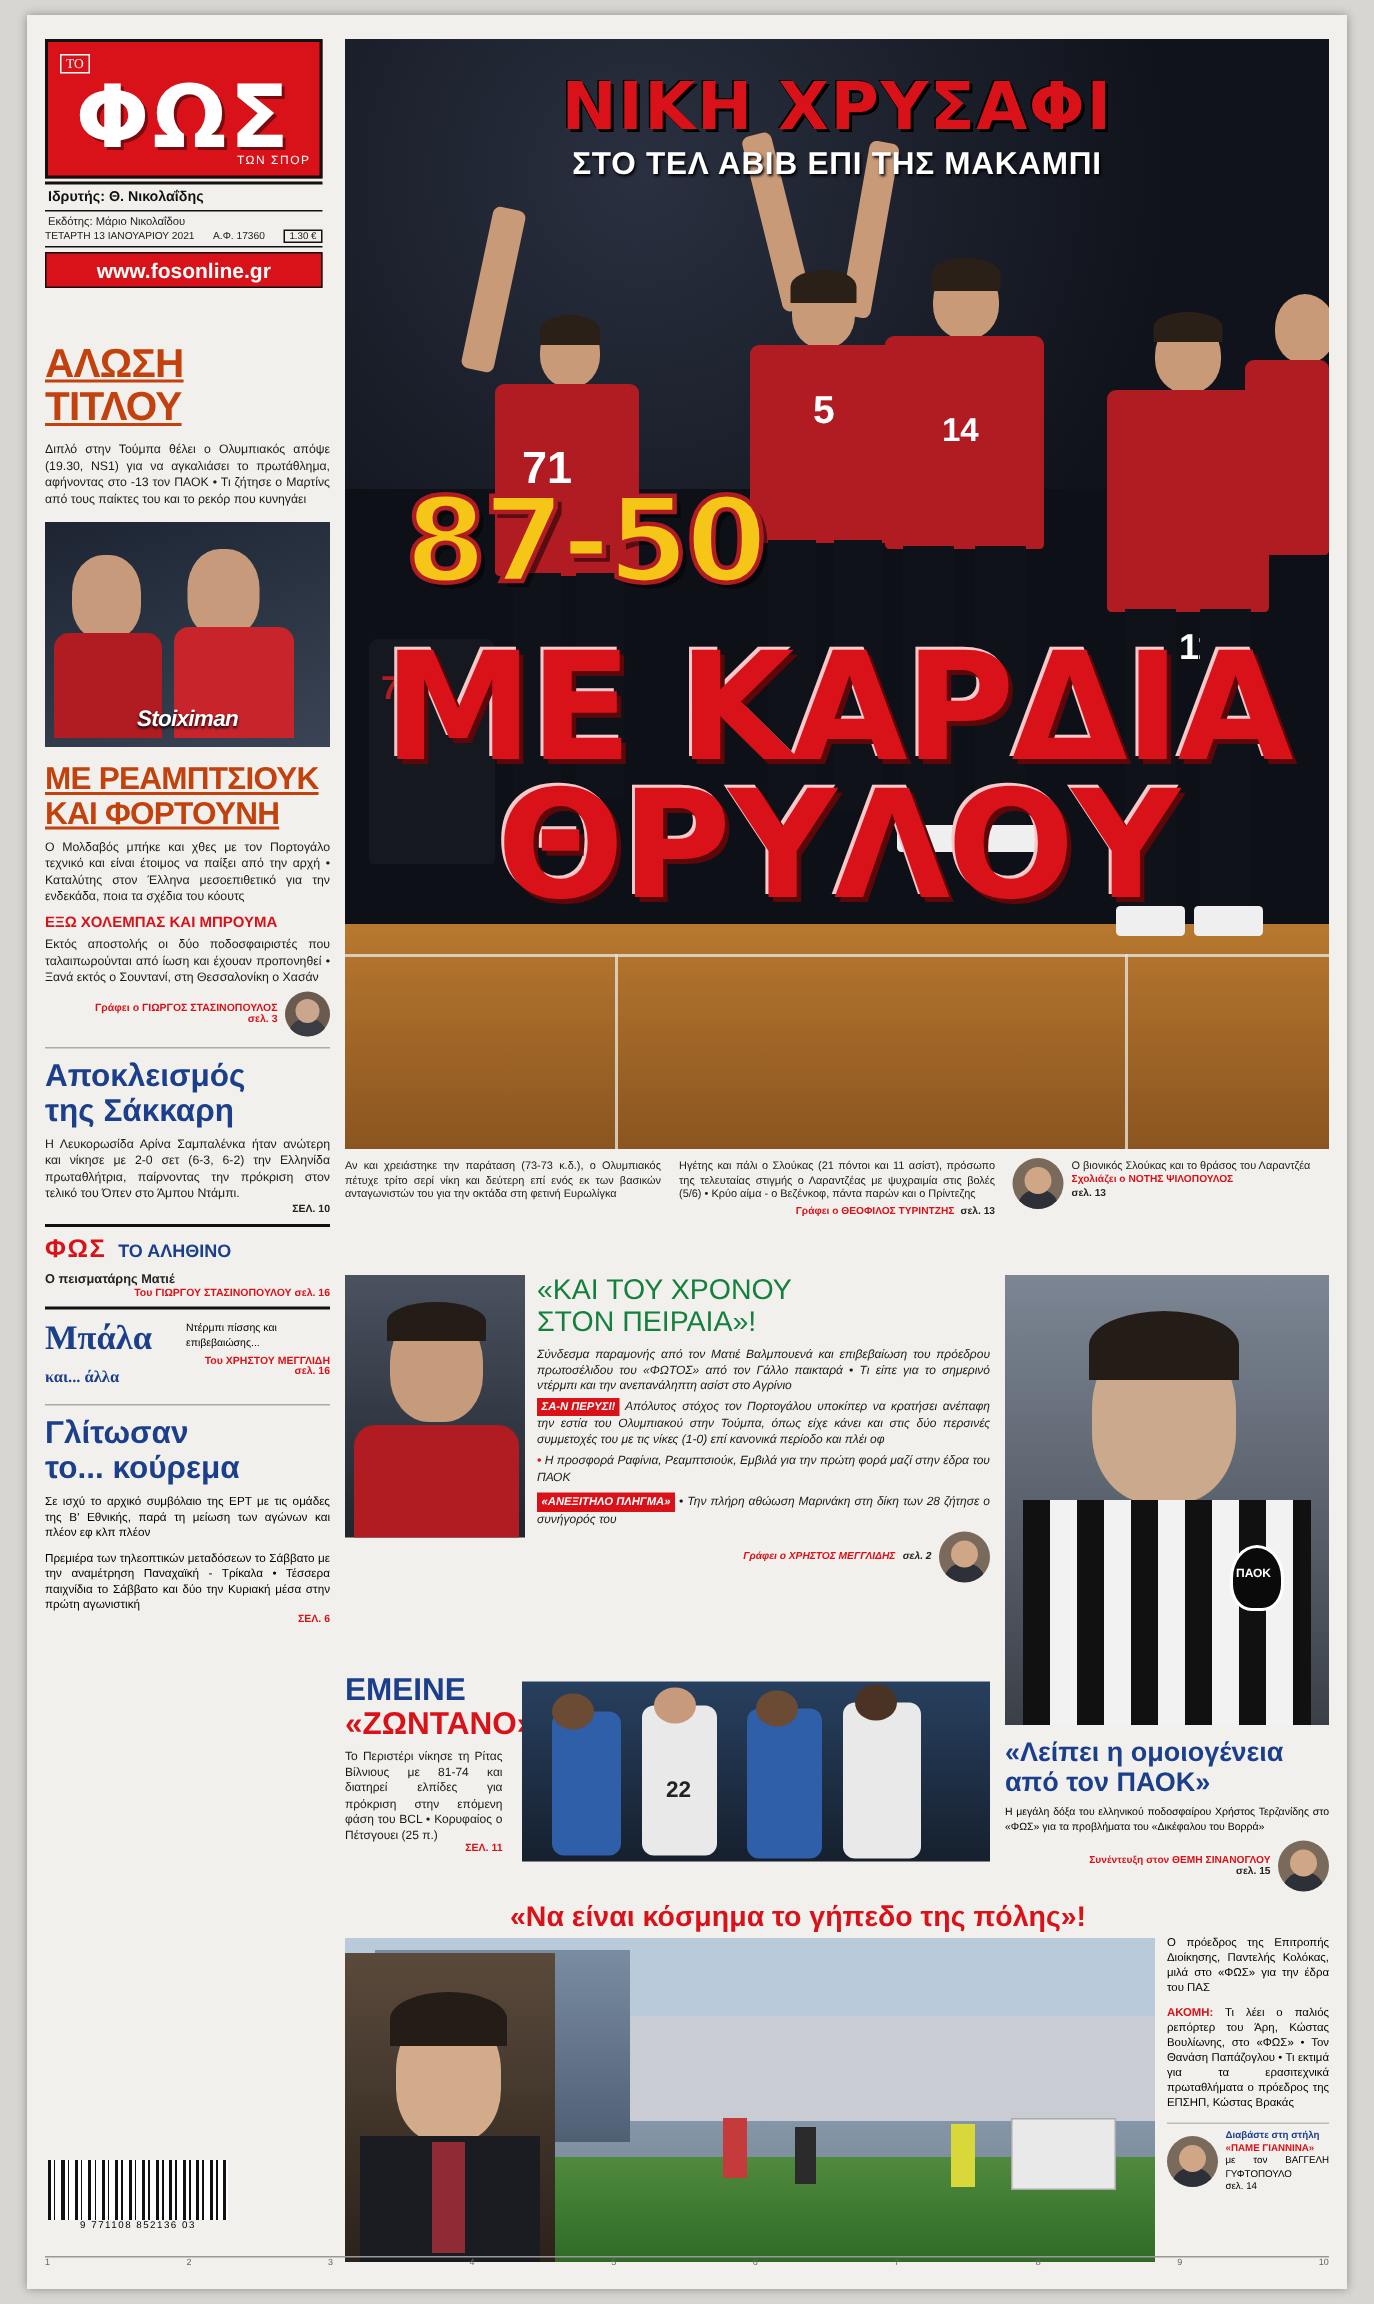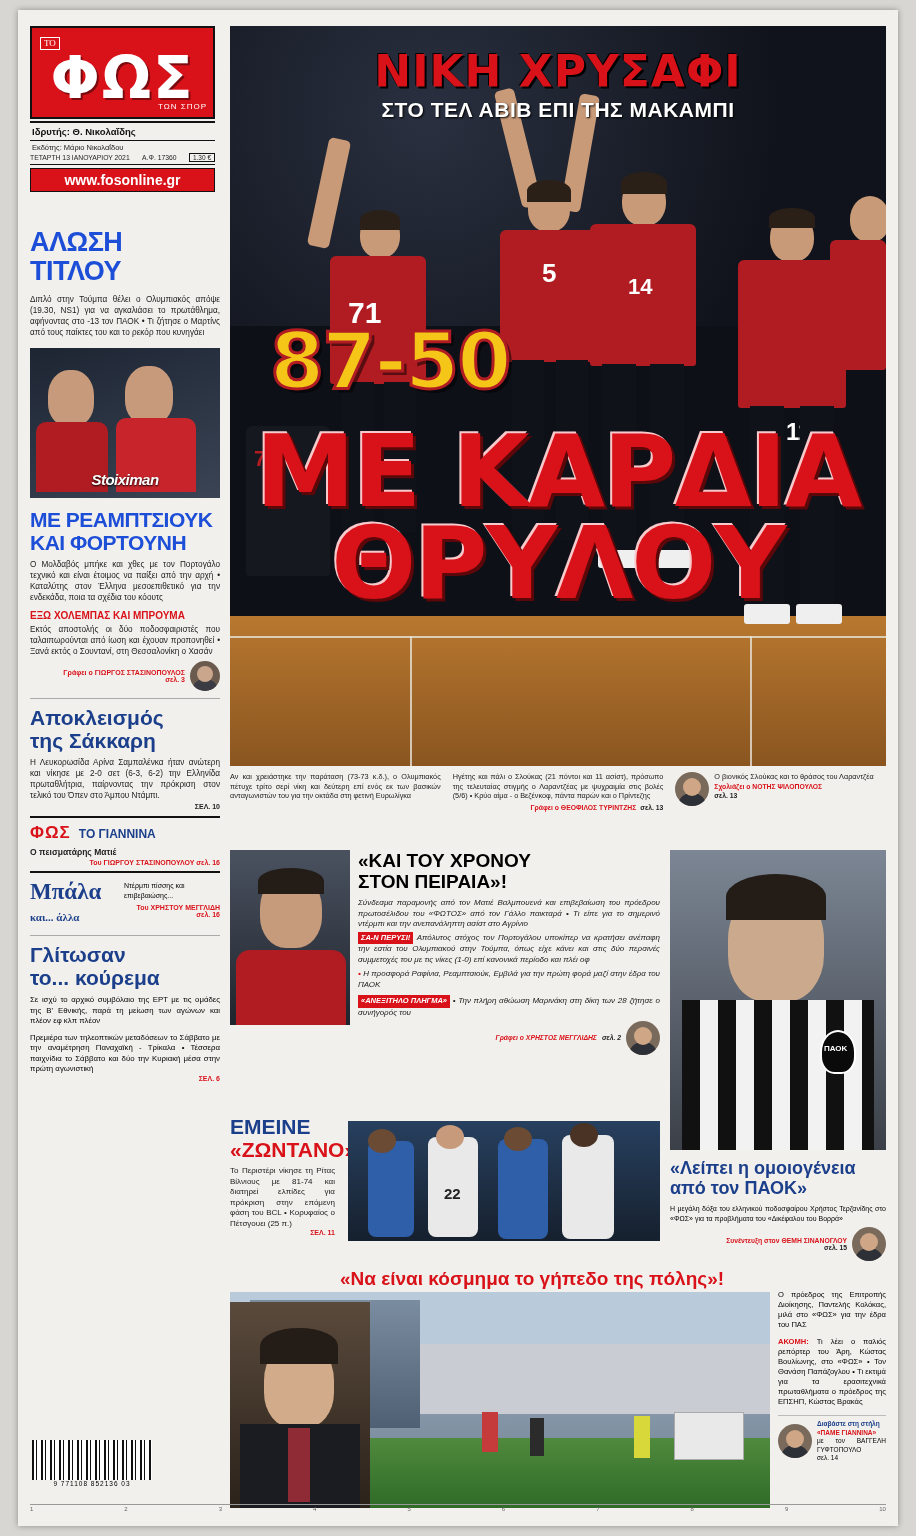--- a/index.html
+++ b/index.html
@@ -58,22 +58,23 @@
   .site {
     background:#d9121a; color:#fff; text-align:center;
     font-size: 14px; font-weight:bold; padding: 3px 0; margin-top:3px;
     border:1px solid #111;
   }
   
   .leftcol {
     position:absolute; left:12px; top:218px; width:190px;
   }
   .hl-red {
-    color:#1d4ed8; font-weight:bold; font-size: 27px; line-height:29px;
+    color:#c2410c; font-weight:bold; font-size: 27px; line-height:29px;
     letter-spacing:-0.5px;
+    text-decoration:underline;
   }
   .hl-red.small { font-size: 21px; line-height: 23px; }
   .hl-blue {
     color:#1b3f8b; font-weight:bold; font-size: 21px; line-height:23px;
   }
   .body-txt {
     font-size: 8.2px; line-height: 11px; color:#1a1a1a; text-align:justify;
     font-family: "Liberation Sans", sans-serif;
   }
   .byline { font-size:7px; color:#d9121a; font-weight:bold; text-align:right; }
@@ -157,21 +158,21 @@
   
   .midblock {
     position:absolute; left:212px; top:840px; width:430px; height:255px;
   }
   .mid-photo {
     position:absolute; left:0; top:0; width:120px; height:175px;
     background:linear-gradient(#4a5260,#20242c); overflow:hidden;
   }
   .mid-title {
     position:absolute; left:128px; top:0; width:302px;
-    color:#000000; font-weight:bold; font-size:19px; line-height:21px;
+    color:#15803d; font-weight:normal; font-size:19px; line-height:21px;
   }
   .mid-body {
     position:absolute; left:128px; top:48px; width:302px;
     font-size:8px; line-height:10.5px; text-align:justify; color:#1a1a1a;font-style:italic;
   }
   .bullet-red { color:#d9121a; font-weight:bold; }
   
   .zblock { position:absolute; left:212px; top:1105px; width:430px; height:135px; }
   .z-title { color:#1b3f8b; font-weight:bold; font-size:21px; line-height:23px; }
   .z-body { font-size:8px; line-height:10.5px; color:#1a1a1a; text-align:justify; width:105px; }
@@ -250,21 +251,21 @@
     <div class="divider"></div>
 
     <div class="hl-blue">Αποκλεισμός</div>
     <div class="hl-blue">της Σάκκαρη</div>
     <div class="body-txt" style="margin-top:5px;">Η Λευκορωσίδα Αρίνα Σαμπαλένκα ήταν ανώτερη και νίκησε με 2-0 σετ (6-3, 6-2) την Ελληνίδα πρωταθλήτρια, παίρνοντας την πρόκριση στον τελικό του Όπεν στο Άμπου Ντάμπι.</div>
     <div class="byline" style="text-align:right;margin-top:2px;color:#222;">ΣΕΛ. 10</div>
 
     <div class="fosbox">
       <div style="display:flex;align-items:baseline;gap:8px;">
         <span class="fos-mini">ΦΩΣ</span>
-        <span class="alithino">ΤΟ ΓΙΑΝΝΙΝΑ</span>
+        <span class="alithino">ΤΟ ΑΛΗΘΙΝΟ</span>
       </div>
       <div style="font-size:8.5px;font-weight:bold;margin-top:4px;color:#222;">Ο πεισματάρης Ματιέ</div>
       <div class="byline" style="margin-top:2px;">Του ΓΙΩΡΓΟΥ ΣΤΑΣΙΝΟΠΟΥΛΟΥ σελ. 16</div>
     </div>
 
     <div style="display:flex;gap:20px;margin-top:8px;">
       <div class="mpala" style="flex:none;width:74px;">
         <span>Μπάλα</span><br>
         <small>και... άλλα</small>
       </div>

